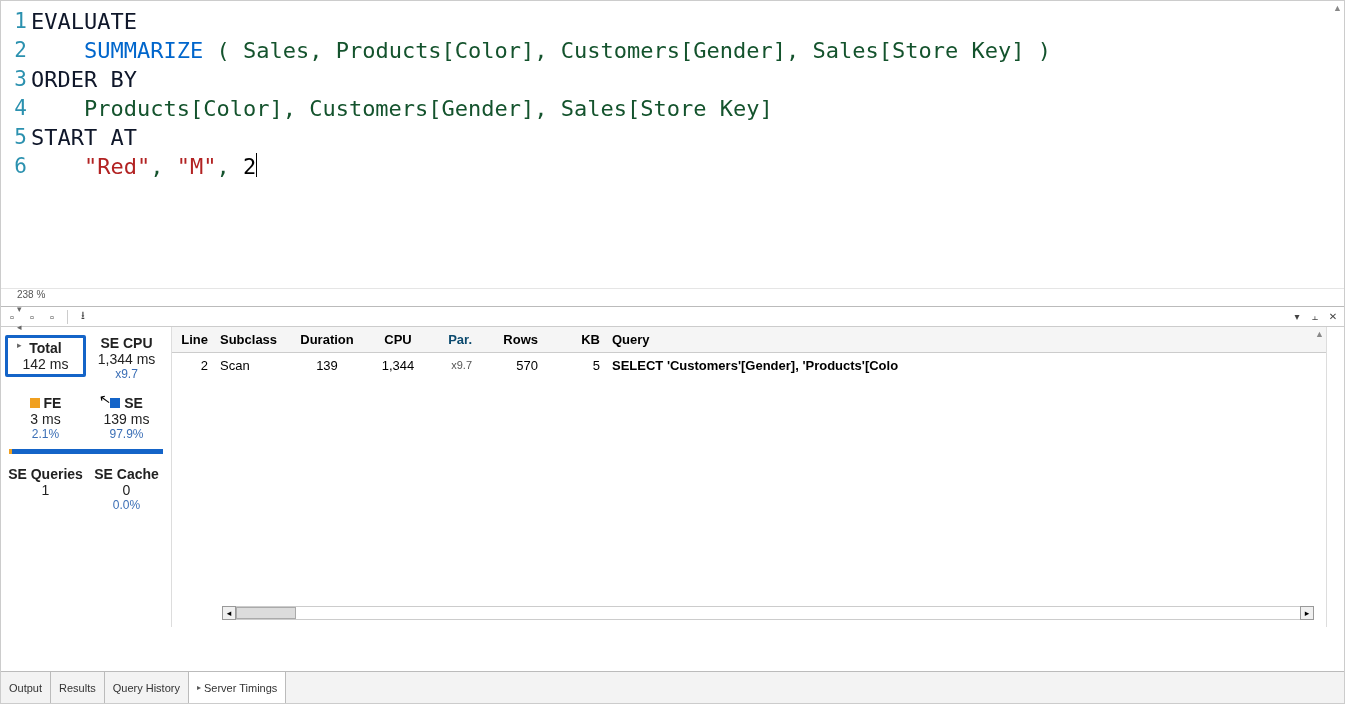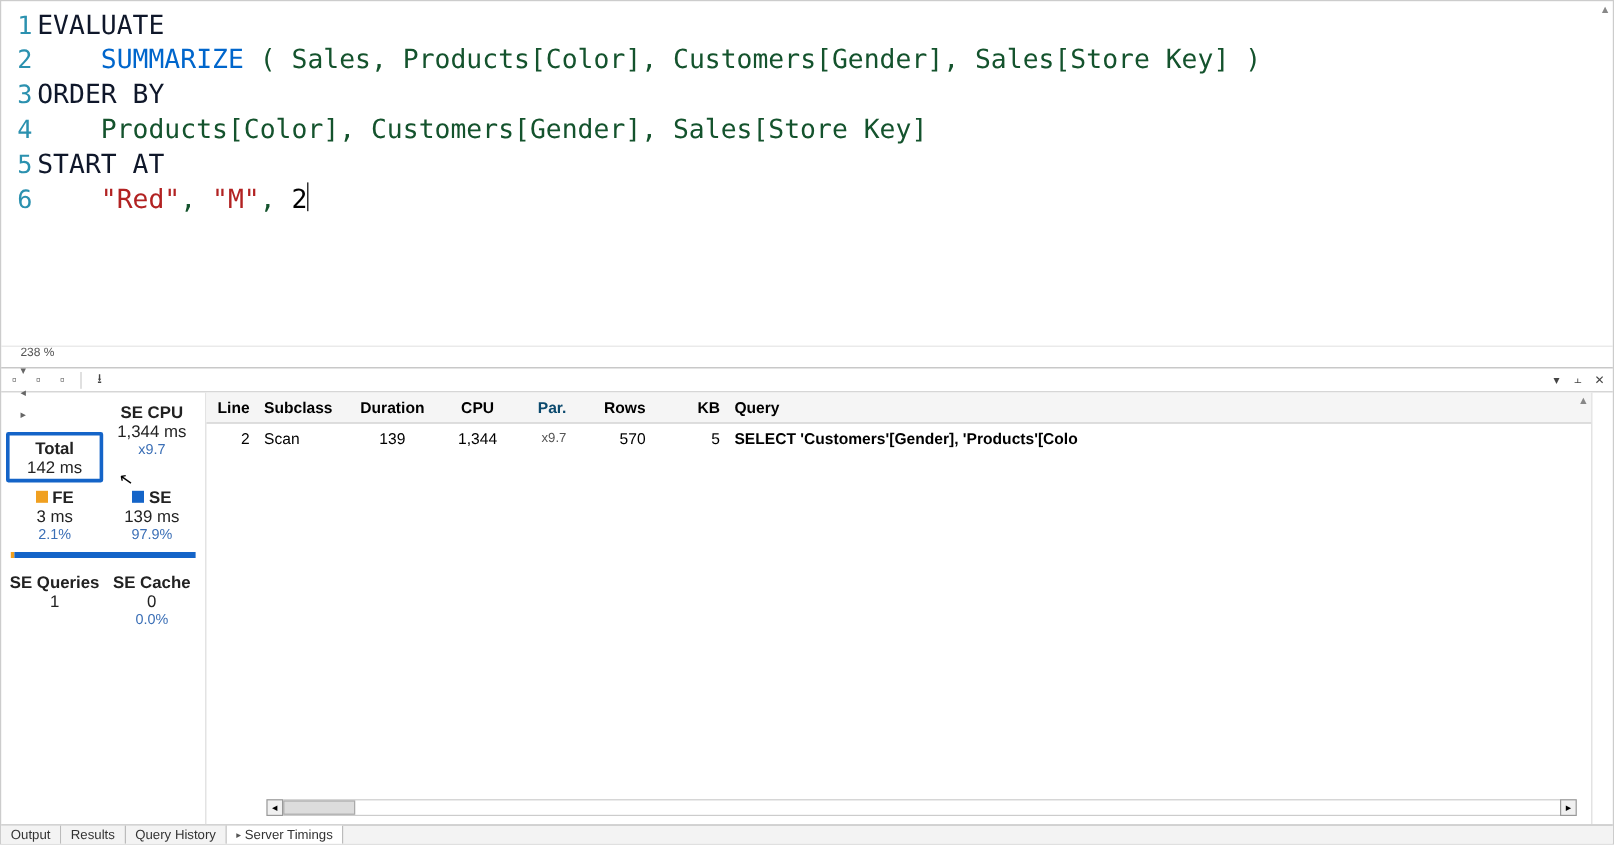--- a/index.html
+++ b/index.html
@@ -31,21 +31,21 @@
 .mini-tb-right .iconbtn { font-size:10px; }
 
 
 .lower { flex:1; display:flex; overflow:hidden; }
 .stats-panel { width:170px; padding:6px 4px; font-size:14px; color:#222; }
 .stats-row { display:flex; }
 .stats-cell { flex:1; text-align:center; padding:2px 0; }
 .stats-cell .lbl { font-weight:600; font-size:14px; }
 .stats-cell .val { font-size:14px; color:#222; }
 .stats-cell .sub { font-size:12px; color:#3b6fb6; }
-.highlight-box { border:3px solid #1464c8; border-radius:2px; padding:2px 6px;margin-top:25px; }
+.highlight-box { border:3px solid #1464c8; border-radius:2px; padding:2px 6px; }
 .swatch { display:inline-block; width:10px; height:10px; margin-right:4px; vertical-align:0px; }
 .sw-fe { background:#f0a020; }
 .sw-se { background:#1464c8; }
 .bar { display:flex; height:5px; margin:6px 4px 10px 4px; }
 .bar-fe { background:#f0a020; }
 .bar-se { background:#1464c8; }
 
 
 .results-wrap { flex:1; display:flex; flex-direction:column; position:relative; border-left:1px solid #ddd; }
 .results-header { display:flex; background:#f5f5f5; border-bottom:1px solid #ccc; font-weight:600; font-size:13px; height:26px; align-items:center; }
@@ -63,21 +63,21 @@
 .results-hscroll { position:absolute; bottom:6px; left:50px; right:12px; height:16px; display:flex; align-items:center; }
 .hscroll-btn { width:14px; height:14px; border:1px solid #999; background:#f0f0f0; display:flex; align-items:center; justify-content:center; font-size:9px; cursor:pointer;}
 .hscroll-track { flex:1; height:14px; border-top:1px solid #ccc; border-bottom:1px solid #ccc; position:relative; }
 .hscroll-thumb { position:absolute; left:0; top:0; width:60px; height:12px; background:#dcdcdc; border:1px solid #aaa; }
 .vscroll-up { position:absolute; right:2px; top:2px; font-size:9px; color:#888; }
 
 
 .right-gutter { width:18px; border-left:1px solid #ddd; }
 
 
-.tabs { height:16px; border-top:1px solid #bbb; background:#f3f3f3; display:flex; align-items:stretch; font-size:11px; }
+.tabs { height:32px; border-top:1px solid #bbb; background:#f3f3f3; display:flex; align-items:stretch; font-size:11px;margin-top:44px; }
 .tab { padding:0 8px; border-right:1px solid #bbb; display:flex; align-items:center; cursor:pointer; background:#f3f3f3; color:#333; }
 .tab.active { background:#fff; font-weight:400; }
 .tab .tri { font-size:8px; margin-right:3px; color:#555; }
 
 
 .mouse { position:absolute; left:98px; top:64px; font-size:14px; transform:rotate(-10deg); color:#000; pointer-events:none;}
 </style>
 </head>
 <body>
 
@@ -148,21 +148,21 @@
             <div class="val">142 ms</div>
           </div>
         </div>
         <div class="stats-cell">
           <div class="lbl">SE CPU</div>
           <div class="val">1,344 ms</div>
           <div class="sub">x9.7</div>
         </div>
       </div>
       <span class="mouse">↖</span>
-      <div class="stats-row" style="">
+      <div class="stats-row" style="margin-top:10px;">
         <div class="stats-cell">
           <div class="lbl"><span class="swatch sw-fe"></span><span>FE</span></div>
           <div class="val">3 ms</div>
           <div class="sub">2.1%</div>
         </div>
         <div class="stats-cell">
           <div class="lbl"><span class="swatch sw-se"></span><span>SE</span></div>
           <div class="val">139 ms</div>
           <div class="sub">97.9%</div>
         </div>

